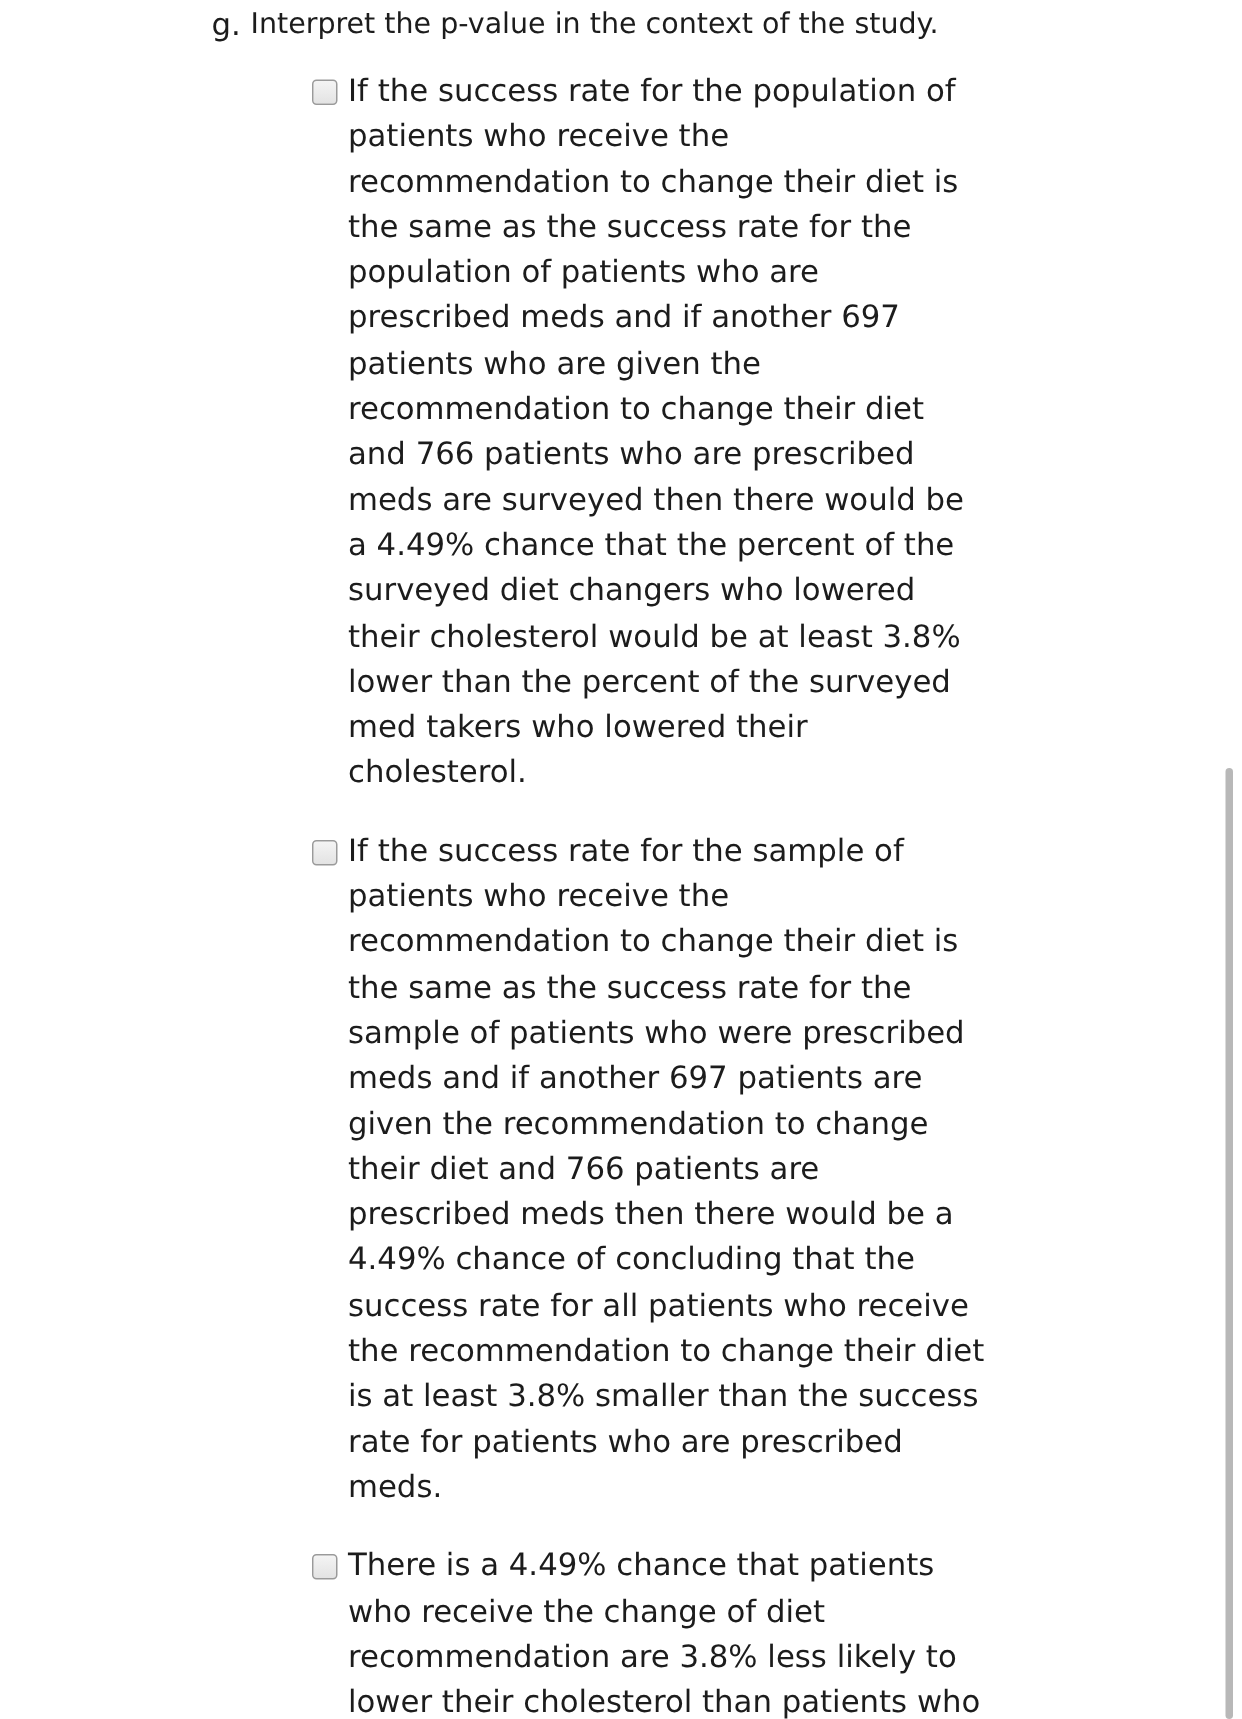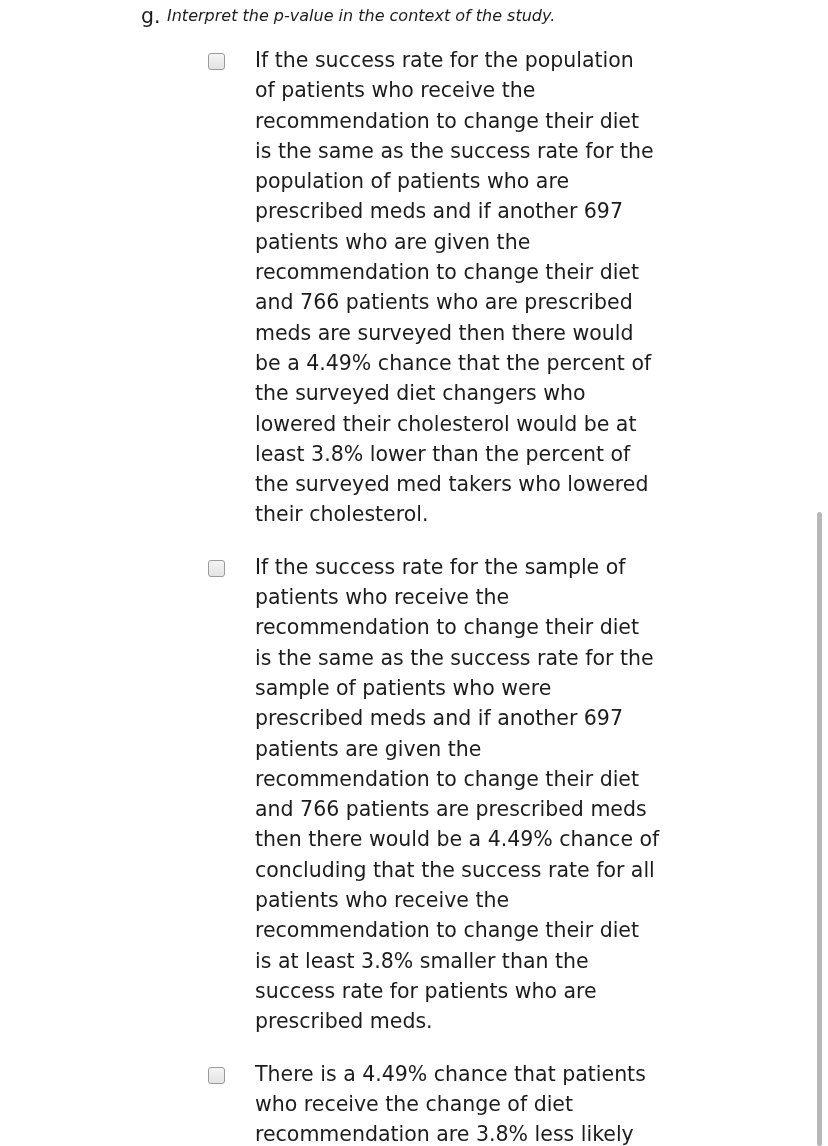--- a/index.html
+++ b/index.html
@@ -34,36 +34,34 @@
     padding-top: 2px;
   }
   .question-letter {
     font-size: 20.5px;
     line-height: 28px;
     width: 26px;
     flex: 0 0 26px;
     color: #1c1c1c;
   }
   .question-text {
-    font-size: 16px;
+    font-size: 19px;
     line-height: 28px;
     color: #1c1c1c;
     max-width: 530px;
-    font-style: italic;
   }
   .options {
     padding-left: 208px;
     padding-top: 15px;
   }
   .option {
     display: flex;
     align-items: flex-start;
     margin-bottom: 22px;
     max-width: 452px;
-    gap: 23px;
   }
   .option:last-child {
     margin-bottom: 0;
   }
   .checkbox {
     flex: 0 0 auto;
     width: 17px;
     height: 17px;
     margin-top: 8px;
     margin-right: 7px;

